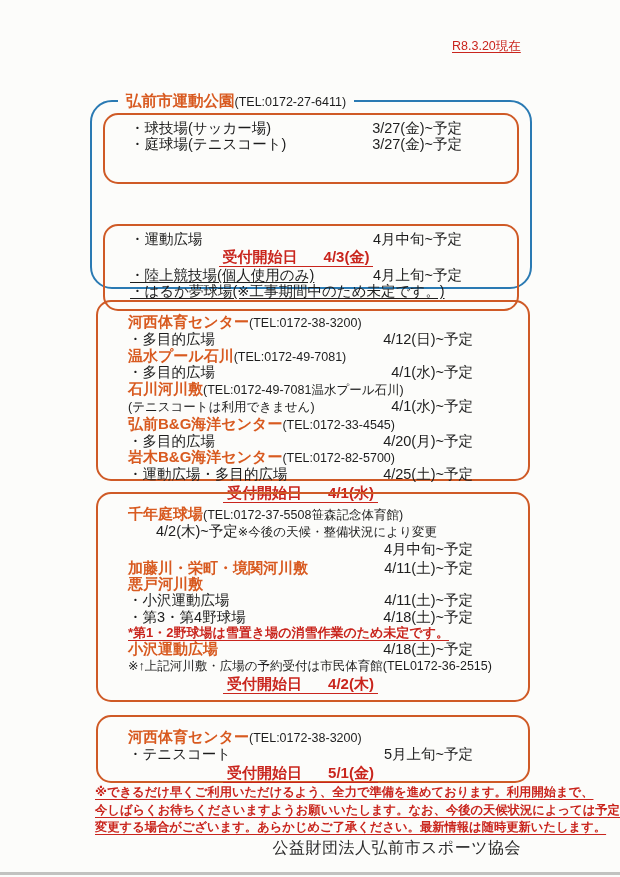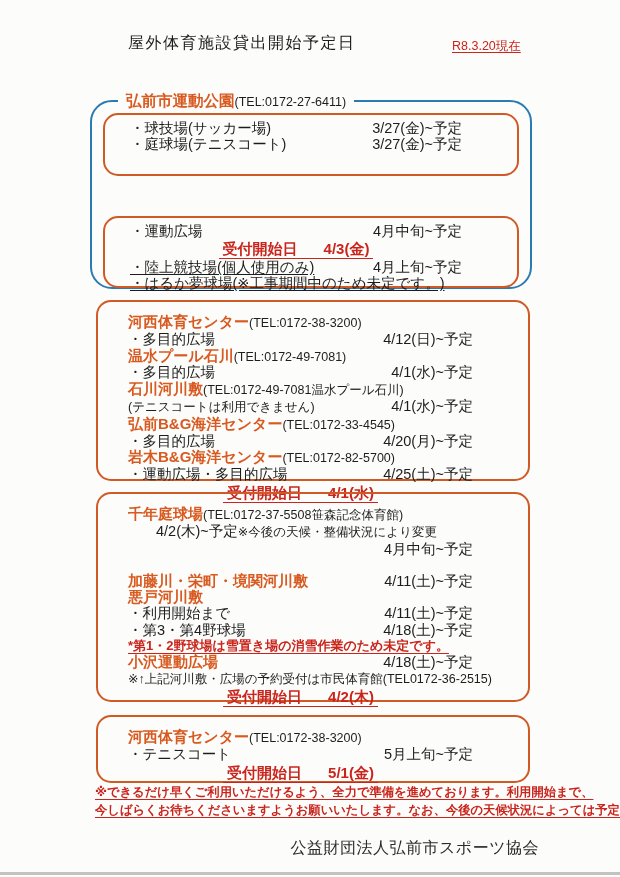--- a/index.html
+++ b/index.html
@@ -29,71 +29,70 @@
     padding:0 8px; white-space:nowrap; line-height:20px;text-align:center;
   }
   .fname { color:#d85a20; font-weight:bold; font-size:15px; }
   .legend .fname { font-size:15.5px; }
   .tel { color:#1d1d1d; font-size:12.5px; font-weight:normal; }
   
   .obox {
     border:2px solid #cf5a26; border-radius:15px;
     padding:5px 55px 4px 25px;
   }
-  .inner1 { height:63px; margin-bottom:9px; }
-  .inner2 { height:72px;margin-top:40px; }
+  .inner1 { height:71px; margin-bottom:9px; }
+  .inner2 { height:87px;margin-top:40px; }
   .standalone { position:absolute; left:96px; width:434px; padding:12px 55px 4px 30px; }
   .box3 { top:300px; height:181px; }
   .box4 { top:492px; height:210px; }
   .box5 { top:715px; height:68px; }
   
   .row { display:flex; justify-content:space-between; align-items:baseline;
          font-size:14.5px; line-height:15.8px; white-space:nowrap; }
   .inner1 .row, .inner2 .row { line-height:16px; font-size:14.5px; }
   .box4 .row { line-height:16.3px; }
   .lbl { color:#1d1d1d; }
   .date { color:#1d1d1d; }
   .u { text-decoration:underline; text-underline-offset:2px; }
   .small { font-size:12.5px; }
   .indent { padding-left:28px; justify-content:flex-start; }
   .right-only { justify-content:flex-end; }
-  .gap-top { margin-top:16px;justify-content:space-between; }
+  .gap-top { margin-top:3px;justify-content:space-between; }
   
   .center { text-align:center; line-height:18px; margin-top:1px; }
   .rcpt {
     display:inline-block; color:#c9251d; font-weight:bold; font-size:15px;
     border-bottom:1.7px solid #c9251d; padding:0 4px 1px 4px; line-height:16px;
   }
   .rgap { display:inline-block; width:26px; }
   
   .warning {
     color:#c9251d; font-weight:bold; font-size:13px; line-height:16.3px;
     text-decoration:underline; text-underline-offset:2.5px; white-space:nowrap;
   }
   
   .disclaimer { position:absolute; left:95px; top:784px; width:432px; }
   .disclaimer div {
     color:#c9251d; font-weight:bold; font-size:12.3px; line-height:17.5px;
     text-decoration:underline; text-underline-offset:3px; white-space:nowrap;
   }
   .footer {
-    position:absolute; right:81px; top:838px;
+    position:absolute; right:99px; top:838px;
     font-size:16px; letter-spacing:0.5px; color:#2a2a2a;
   }
   .scan-edge {
     position:absolute; left:0; right:0; bottom:2px; height:3px;
     background:#c2c2c0;
   }
 </style>
 </head>
 <body>
 
 <div class="page">
 
-  <div class="title">屋外体育施設貸出開始予定日</div>
   <div class="asof">R8.3.20現在</div>
 
   <section class="blue-box">
     <div class="legend">
       <span class="fname">弘前市運動公園</span><span class="tel">(TEL:0172-27-6411)</span>
     </div>
 
     <div class="obox inner1">
       <div class="row">
         <span class="lbl">・球技場(サッカー場)</span>
@@ -176,21 +175,21 @@
       <span class="date">4月中旬~予定</span>
     </div>
     <div class="row gap-top">
       <span class="fname">加藤川・栄町・境関河川敷</span>
       <span class="date">4/11(土)~予定</span>
     </div>
     <div class="row">
       <span class="fname">悪戸河川敷</span>
     </div>
     <div class="row">
-      <span class="lbl">・利用開始まで</span>
+      <span class="lbl">・小沢運動広場</span>
       <span class="date">4/11(土)~予定</span>
     </div>
     <div class="row">
       <span class="lbl">・第3・第4野球場</span>
       <span class="date">4/18(土)~予定</span>
     </div>
     <div class="warning">*第1・2野球場は雪置き場の消雪作業のため未定です。</div>
     <div class="row">
       <span class="fname">小沢運動広場</span>
       <span class="date">4/18(土)~予定</span>
@@ -212,18 +211,19 @@
       <span class="date">5月上旬~予定</span>
     </div>
     <div class="center">
       <span class="rcpt"><span>受付開始日</span><span class="rgap"></span><span>5/1(金)</span></span>
     </div>
   </section>
 
   <div class="disclaimer">
     <div>※できるだけ早くご利用いただけるよう、全力で準備を進めております。利用開始まで、</div>
     <div>今しばらくお待ちくださいますようお願いいたします。なお、今後の天候状況によっては予定を</div>
+    <div>変更する場合がございます。あらかじめご了承ください。最新情報は随時更新いたします。</div>
   </div>
 
   <div class="footer">公益財団法人弘前市スポーツ協会</div>
 
   <div class="scan-edge"></div>
 </div>
 
 </body></html>

